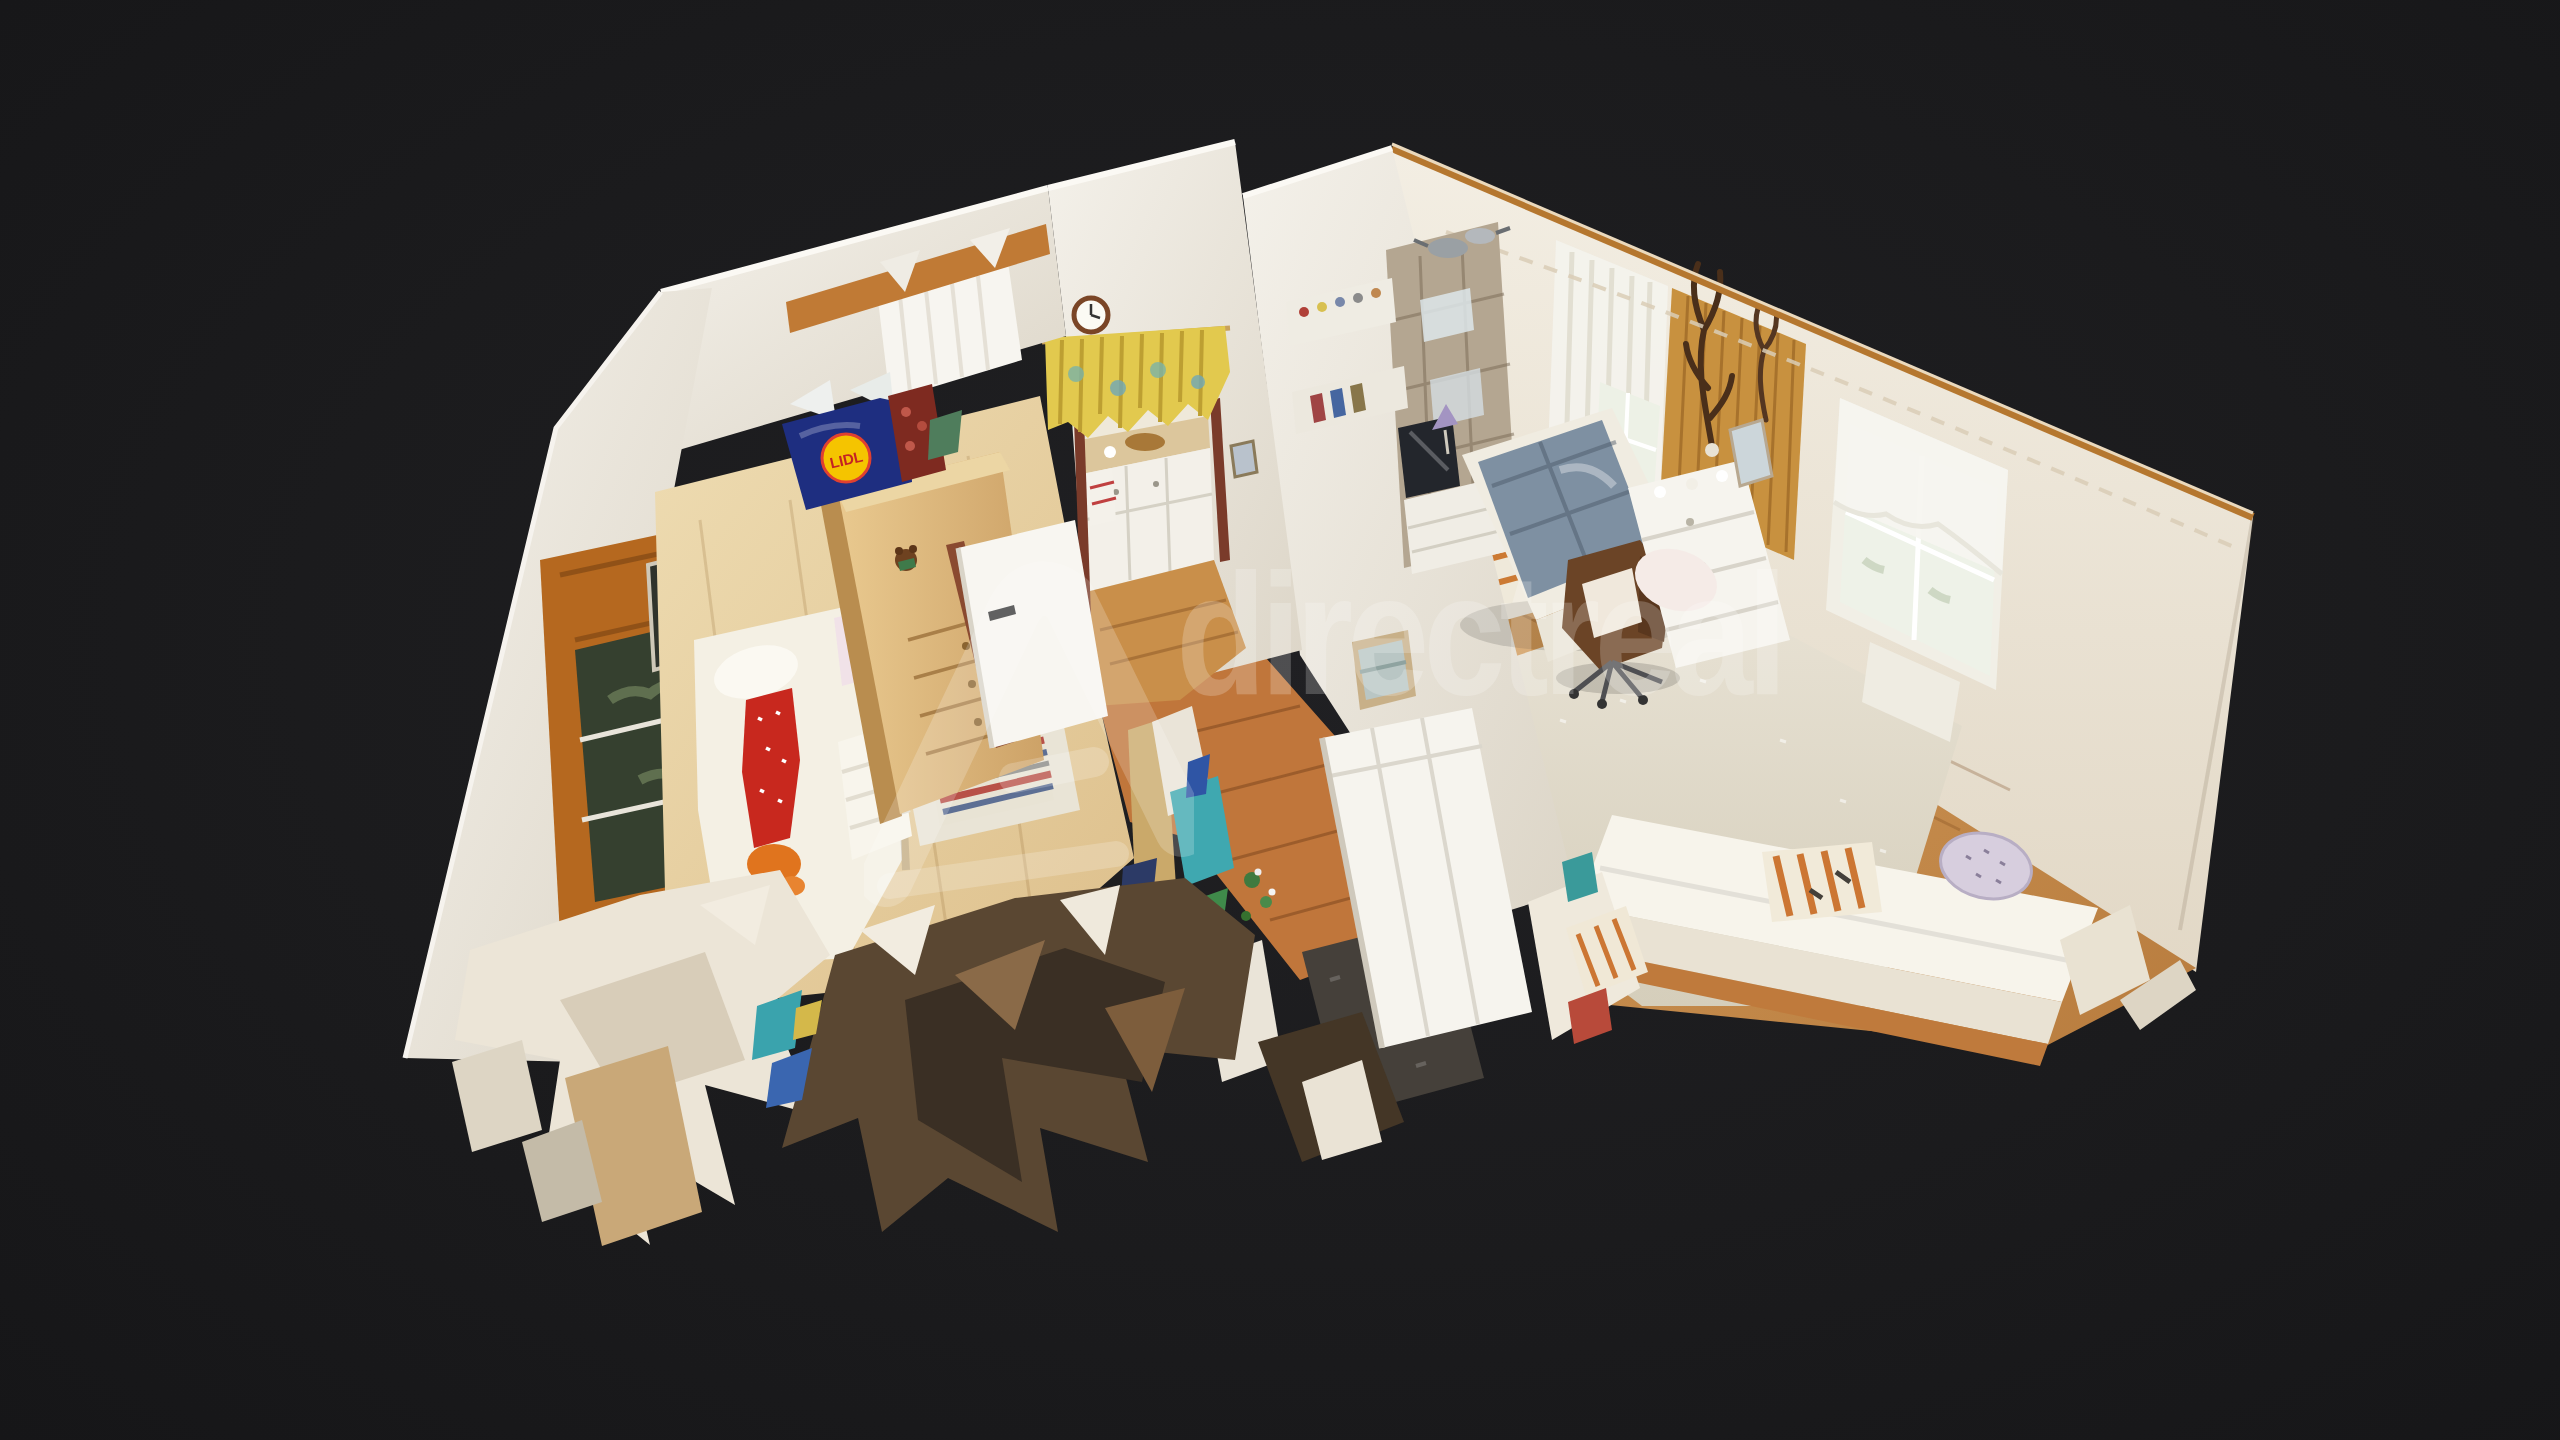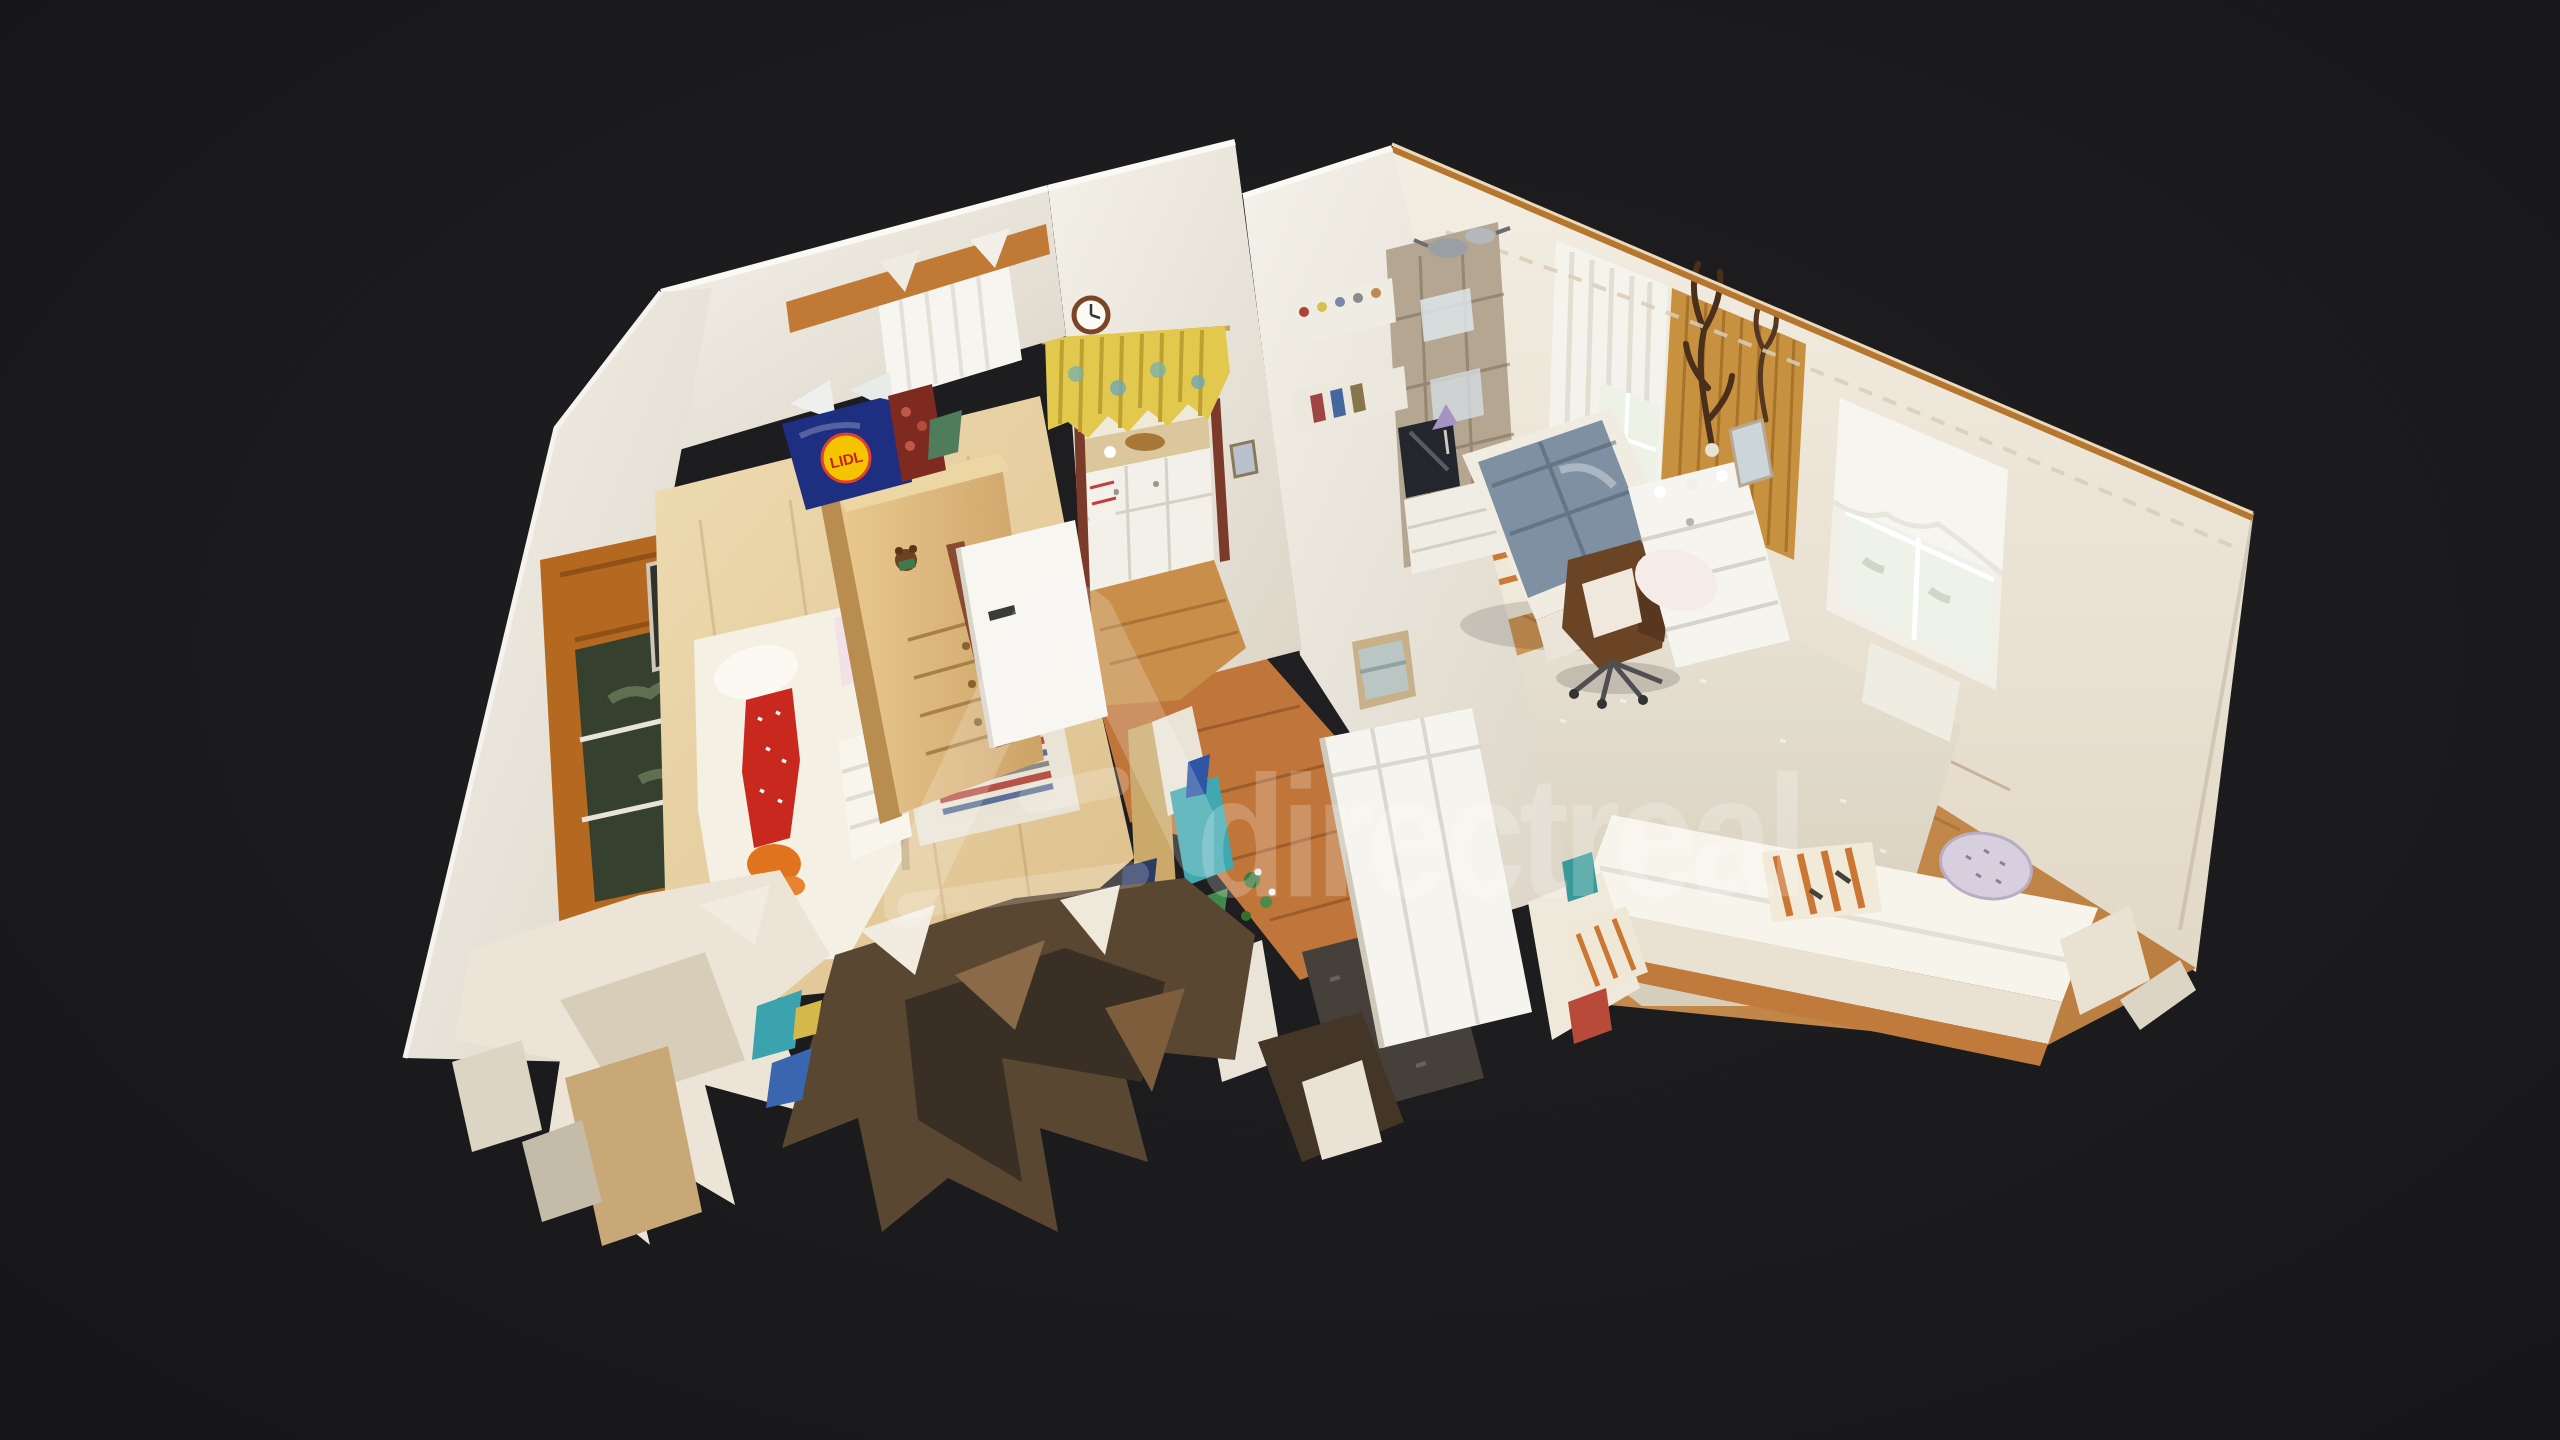--- a/index.html
+++ b/index.html
@@ -1,20 +1,20 @@
 <!DOCTYPE html>
 <html><head>
 <meta charset="utf-8">
 <style>
   html,body{margin:0;padding:0;background:#141416;}
   .stage{position:relative;width:2560px;height:1440px;overflow:hidden;
          background:radial-gradient(ellipse at 52% 45%, #202023 0%, #1b1b1d 55%, #161618 100%);}
   .scene-svg{position:absolute;left:0;top:0;width:2560px;height:1440px;display:block;}
-  .watermark{position:absolute;left:884px;top:548px;width:1100px;height:420px;
-             pointer-events:none;display:flex;align-items:flex-end;}
+  .watermark{position:absolute;left:864px;top:548px;width:1100px;height:420px;
+             pointer-events:none;display:flex;align-items:flex-start;}
   .wm-logo{width:330px;height:400px;flex:0 0 auto;}
   .wm-text{font-family:"Liberation Sans","DejaVu Sans",sans-serif;font-weight:bold;
            font-size:172px;line-height:1;letter-spacing:-7px;color:rgba(255,255,255,0.21);
            transform:scaleX(0.86);transform-origin:left bottom;margin-left:-18px;margin-bottom:46px;
            white-space:nowrap;}
 </style>
 </head>
 <body>
 
 <div class="stage">

